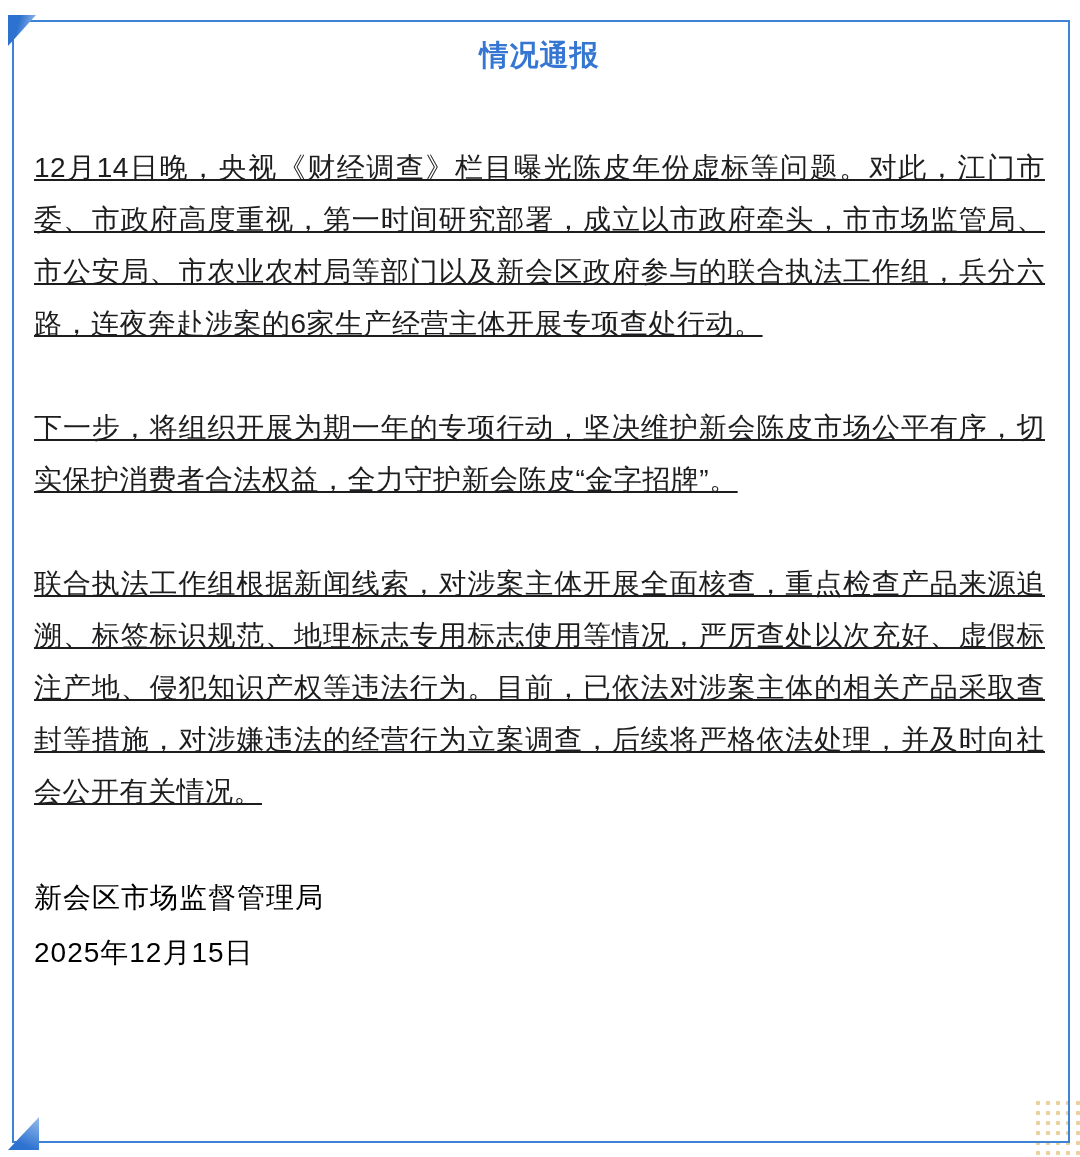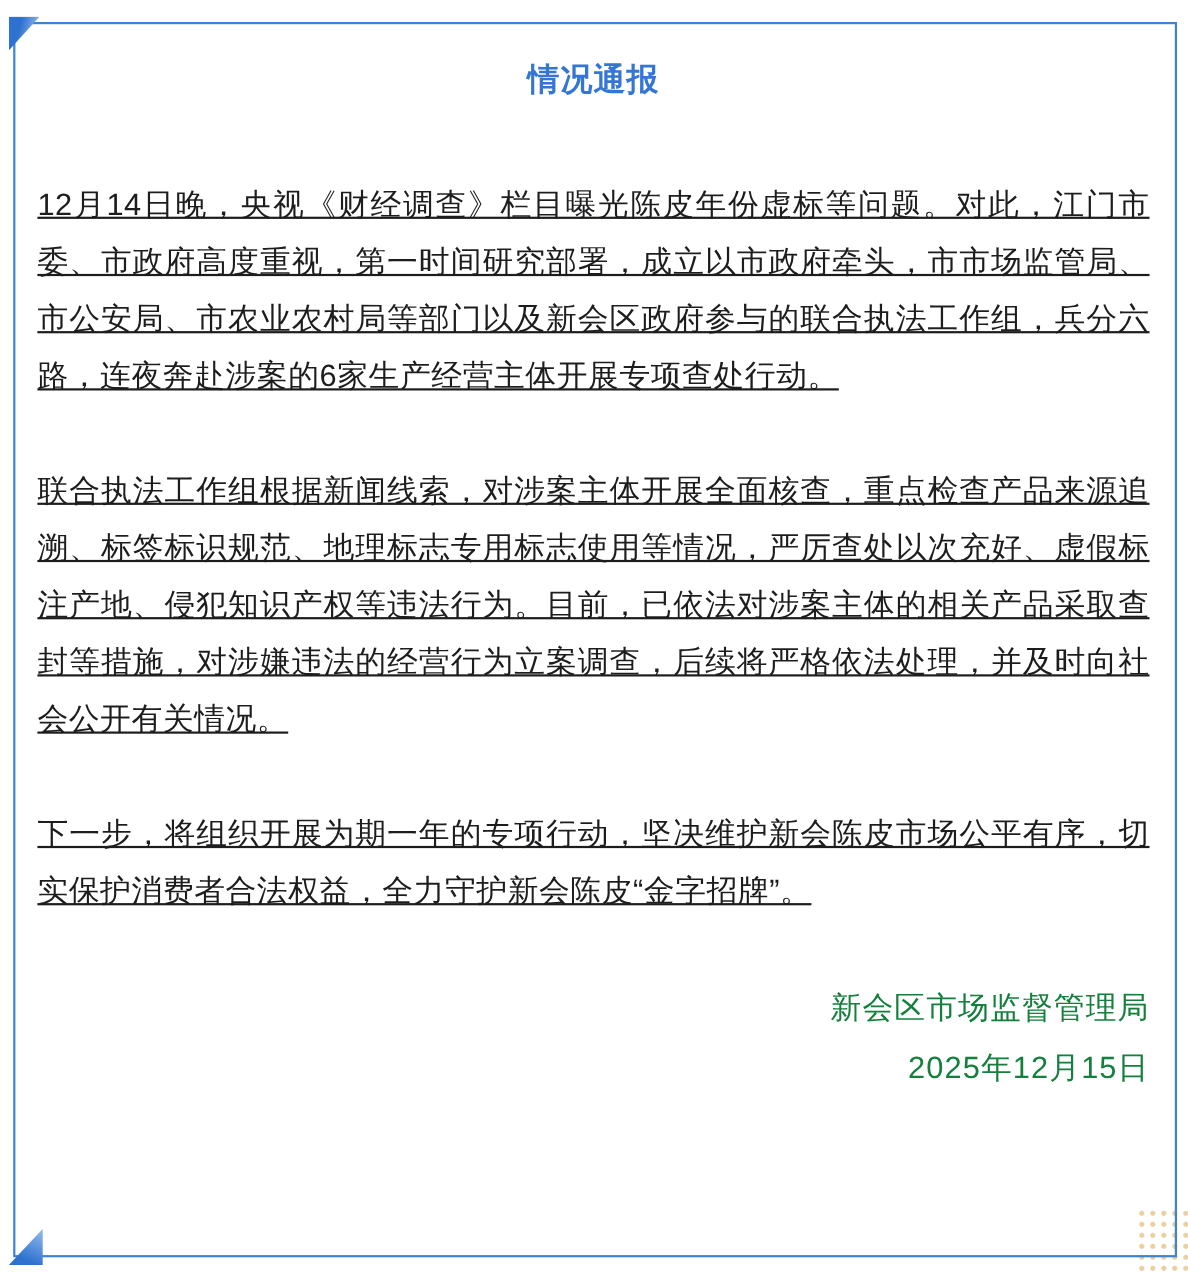--- a/index.html
+++ b/index.html
@@ -57,21 +57,21 @@
     width: 31px;
     height: 33px;
     background: linear-gradient(25deg, #2e72d0 25%, #8fb9ea 95%);
     clip-path: polygon(100% 0, 100% 100%, 0 100%);
   }
 
   
   .content {
     position: absolute;
     left: 12px;
-    top: 20px;
+    top: 2px;
     width: 1058px;
     box-sizing: border-box;
     padding: 36px 25px 0 22px;
     z-index: 4;
   }
   .title {
     margin: 0;
     text-align: center;
     font-size: 29px;
     line-height: 34px;
@@ -85,42 +85,42 @@
     font-size: 28px;
     line-height: 52px;
     color: #1d1d1f;
     text-align: justify;
     text-justify: inter-ideograph;
     letter-spacing: 0.5px;
     text-decoration: underline;
   }
   .signature-block {
     margin-top: 43px;
-    text-align: right;
-    color: #15803d;
+    text-align: left;
+    color: #000000;
     font-size: 28px;
   }
   .sig-line { line-height: 55px; letter-spacing: 1px; }
 </style>
 </head>
 <body>
 
 <div class="dots"></div>
 
 <div class="frame"></div>
 
 <div class="tri tri-top-left"></div>
 <div class="tri tri-bottom-left"></div>
 
 <div class="content">
   <h1 class="title">情况通报</h1>
 
   <div class="paragraphs">
     <p class="para">12月14日晚，央视《财经调查》栏目曝光陈皮年份虚标等问题。对此，江门市委、市政府高度重视，第一时间研究部署，成立以市政府牵头，市市场监管局、市公安局、市农业农村局等部门以及新会区政府参与的联合执法工作组，兵分六路，连夜奔赴涉案的6家生产经营主体开展专项查处行动。</p>
+    <p class="para">下一步，将组织开展为期一年的专项行动，坚决维护新会陈皮市场公平有序，切实保护消费者合法权益，全力守护新会陈皮“金字招牌”。</p>
     <p class="para">联合执法工作组根据新闻线索，对涉案主体开展全面核查，重点检查产品来源追溯、标签标识规范、地理标志专用标志使用等情况，严厉查处以次充好、虚假标注产地、侵犯知识产权等违法行为。目前，已依法对涉案主体的相关产品采取查封等措施，对涉嫌违法的经营行为立案调查，后续将严格依法处理，并及时向社会公开有关情况。</p>
-    <p class="para">下一步，将组织开展为期一年的专项行动，坚决维护新会陈皮市场公平有序，切实保护消费者合法权益，全力守护新会陈皮“金字招牌”。</p>
   </div>
 
   <div class="signature-block">
     <div class="sig-line">新会区市场监督管理局</div>
     <div class="sig-line">2025年12月15日</div>
   </div>
 </div>
 
 </body></html>

